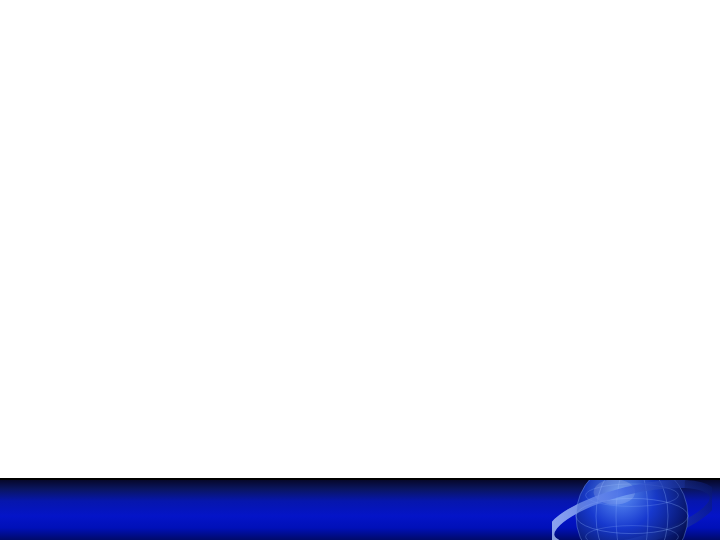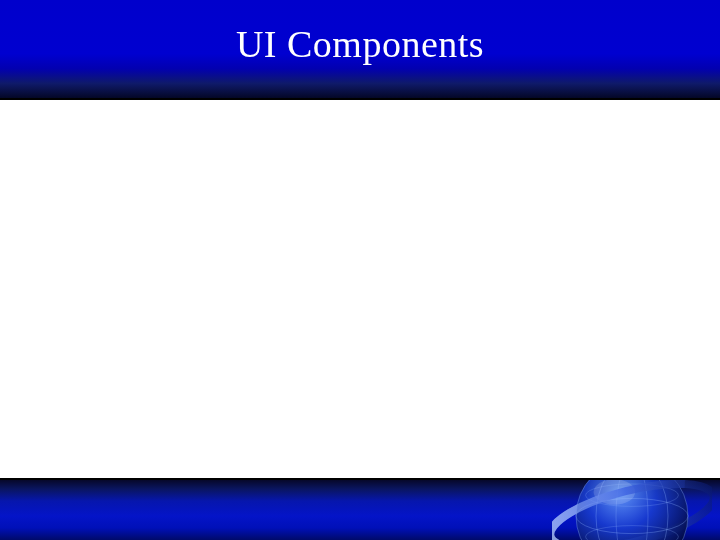--- a/index.html
+++ b/index.html
@@ -67,23 +67,20 @@
     bottom: -56px;
     width: 160px;
     height: 160px;
     pointer-events: none;
   }
 </style>
 </head>
 <body>
 
 <div class="slide">
-  <div class="header">
-    <div class="title">UI Components</div>
-  </div>
 
   <div class="footer">
     <svg class="globe" viewBox="0 0 200 200">
       <defs>
         <radialGradient id="gglow" cx="40%" cy="30%" r="70%">
           <stop offset="0%" stop-color="#6aa2ff" stop-opacity="0.9"></stop>
           <stop offset="45%" stop-color="#1a3fd0" stop-opacity="0.85"></stop>
           <stop offset="100%" stop-color="#020a40" stop-opacity="0.9"></stop>
         </radialGradient>
         <linearGradient id="ringGrad" x1="0" y1="0" x2="1" y2="0">

